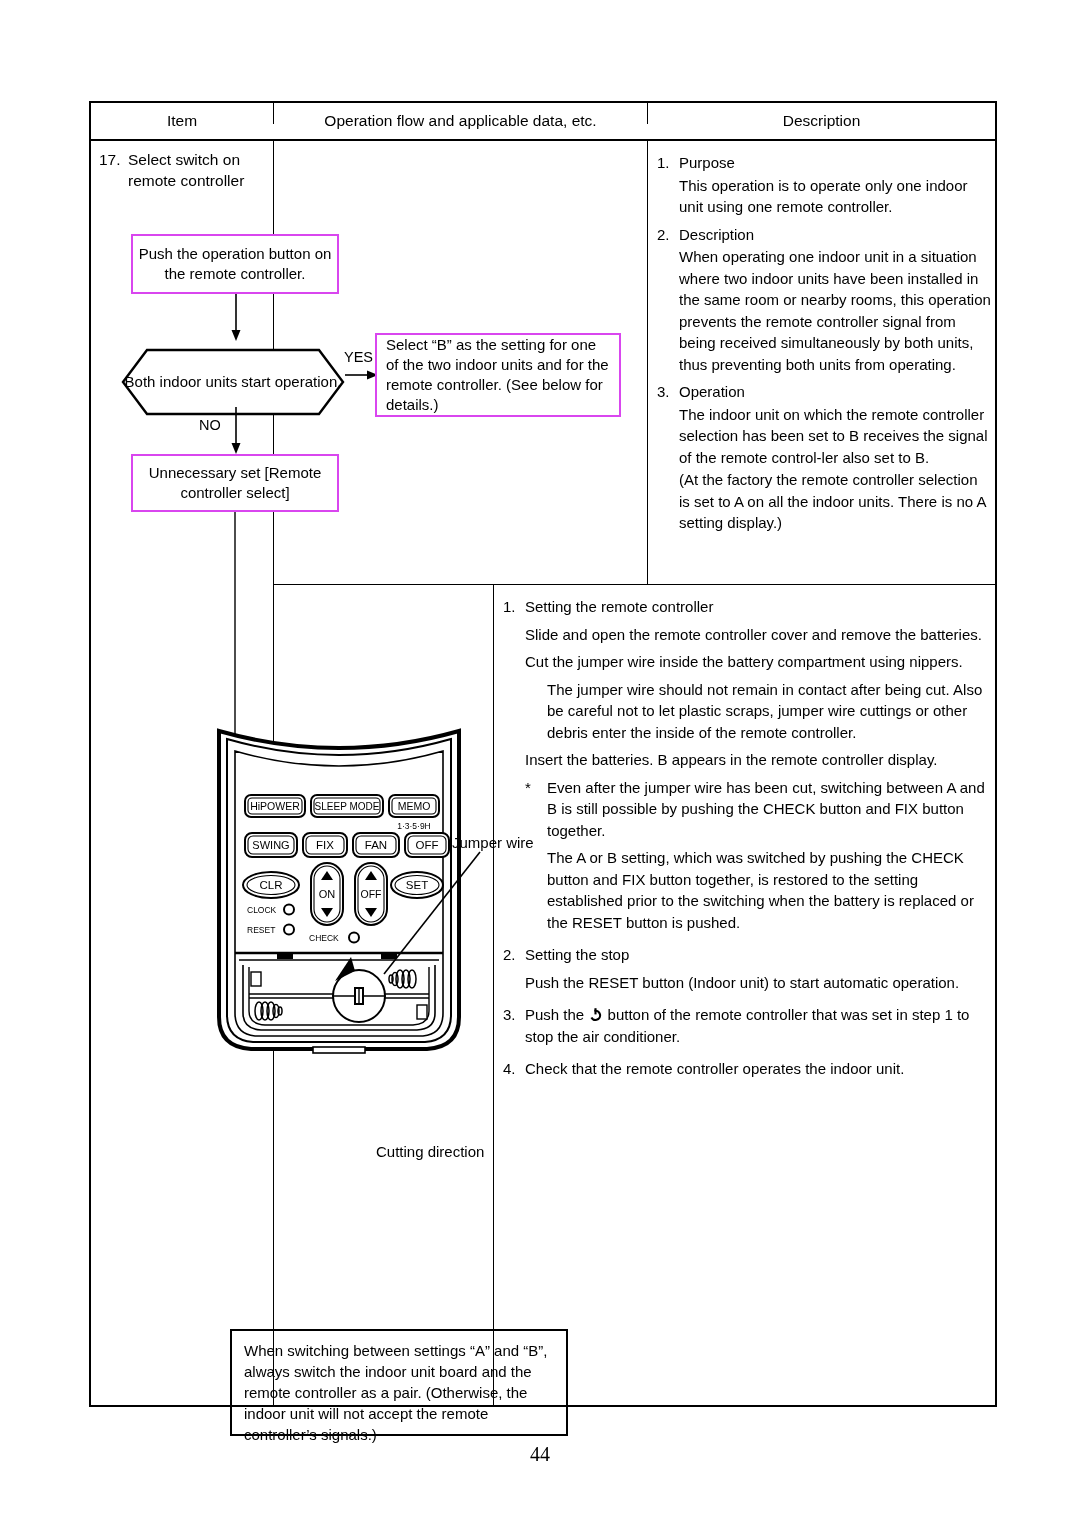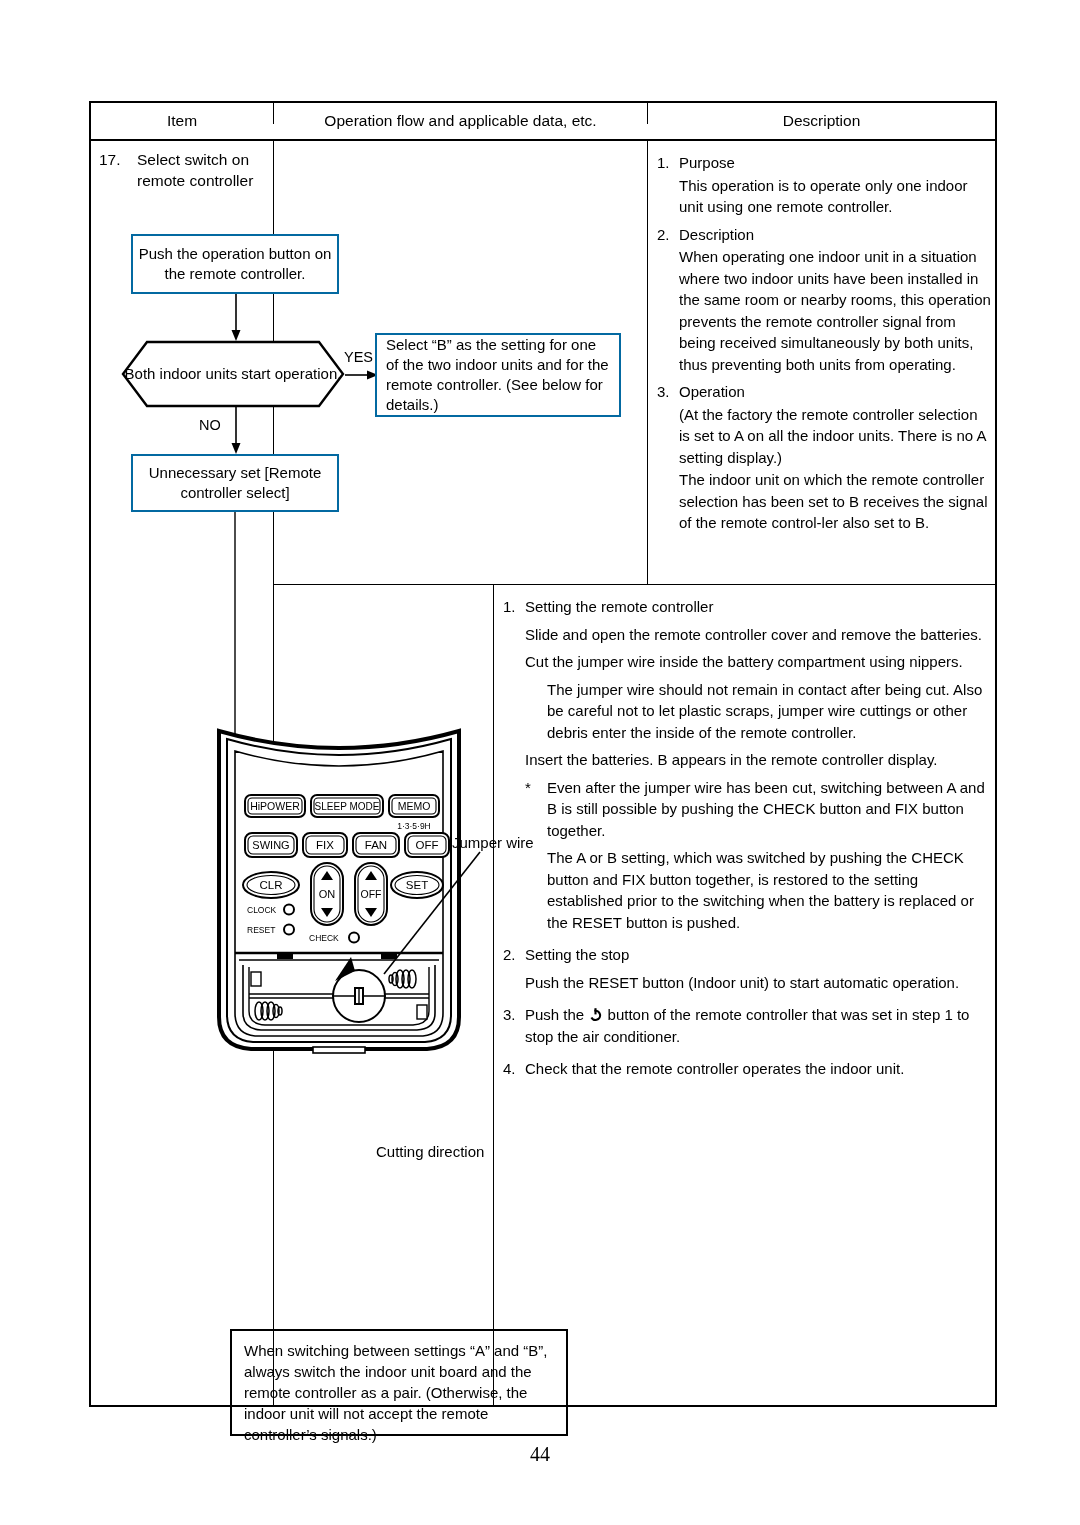--- a/index.html
+++ b/index.html
@@ -65,53 +65,53 @@
 
   
   #item-block {
     position: absolute;
     left: 8px; top: 46px;
     width: 170px;
     font-size: 15.5px;
     line-height: 21px;
   }
   #item-num   { position: absolute; left: 0px;  top: 0px; }
-  #item-text  { position: absolute; left: 38px; top: 0px; width: 135px; }
+  #item-text  { position: absolute; left: 29px; top: 0px; width: 135px; }
 
   
   #item-stub {
     position: absolute;
     left: 182px; top: 46px;
     height: 114px;
     border-left: 1.5px solid #000;
   }
 
   
   #flow { position: absolute; left: 0; top: 0; width: 100%; height: 100%; }
 
   .fbox {
     position: absolute;
-    border: 2px solid #0369a1;
+    border: 2px solid #d946ef;
     box-sizing: border-box;
     font-size: 15px;
     line-height: 20px;
     text-align: center;
     background: #fff;
     display: flex;
     align-items: center;
     justify-content: center;
   }
   #box-push  { left: 40px;  top: 131px; width: 208px; height: 60px; }
   #box-unnec { left: 40px;  top: 351px; width: 208px; height: 58px; }
   #box-selb  { left: 284px; top: 230px; width: 246px; height: 84px;
                text-align: left; justify-content: flex-start; padding: 6px 9px; }
 
   .hexwrap {
     position: absolute;
-    left: 30px; top: 237px;
+    left: 30px; top: 245px;
     width: 224px; height: 68px;
   }
   .hexwrap svg { display: block; }
   .hextext {
     position: absolute;
     left: 0; top: 0;
     width: 224px; height: 68px;
     display: flex; align-items: center; justify-content: center;
     font-size: 15px; line-height: 20px; text-align: center;
   }
@@ -256,22 +256,22 @@
     <div class="d-num sp-s">
       <span class="n">2.</span>
       <span>Description</span>
     </div>
     <div class="d-body">When operating one indoor unit in a situation where two indoor units have been installed in the same room or nearby rooms, this operation prevents the remote controller signal from being received simultaneously by both units, thus preventing both units from operating.</div>
 
     <div class="d-num sp-s">
       <span class="n">3.</span>
       <span>Operation</span>
     </div>
+    <div class="d-body">The indoor unit on which the remote controller selection has been set to B receives the signal of the remote control-ler also set to B.</div>
     <div class="d-body">(At the factory the remote controller selection is set to A on all the indoor units. There is no A setting display.)</div>
-    <div class="d-body">The indoor unit on which the remote controller selection has been set to B receives the signal of the remote control-ler also set to B.</div>
   </div>
 
   <div id="desc-lower">
     <div class="d-num">
       <span class="n">1.</span>
       <span>Setting the remote controller</span>
     </div>
     <div class="d-body sp-s">Slide and open the remote controller cover and remove the batteries.</div>
     <div class="d-body sp-s">Cut the jumper wire inside the battery compartment using nippers.</div>
     <div class="d-body2 sp-s">The jumper wire should not remain in contact after being cut. Also be careful not to let plastic scraps, jumper wire cuttings or other debris enter the inside of the remote controller.</div>

